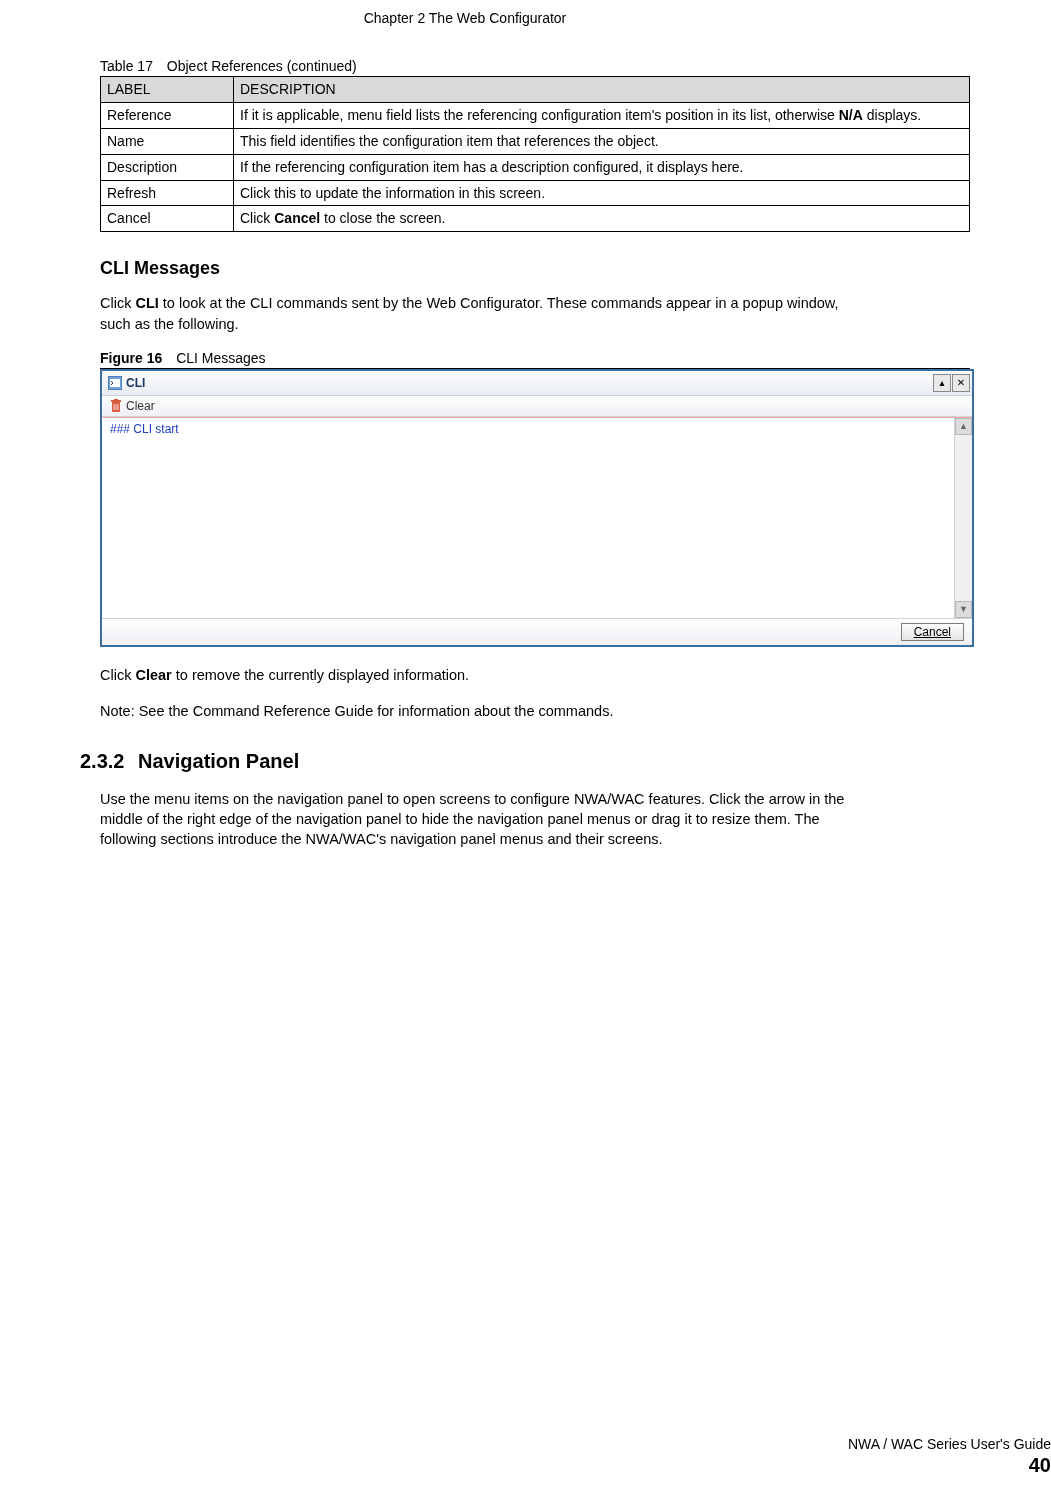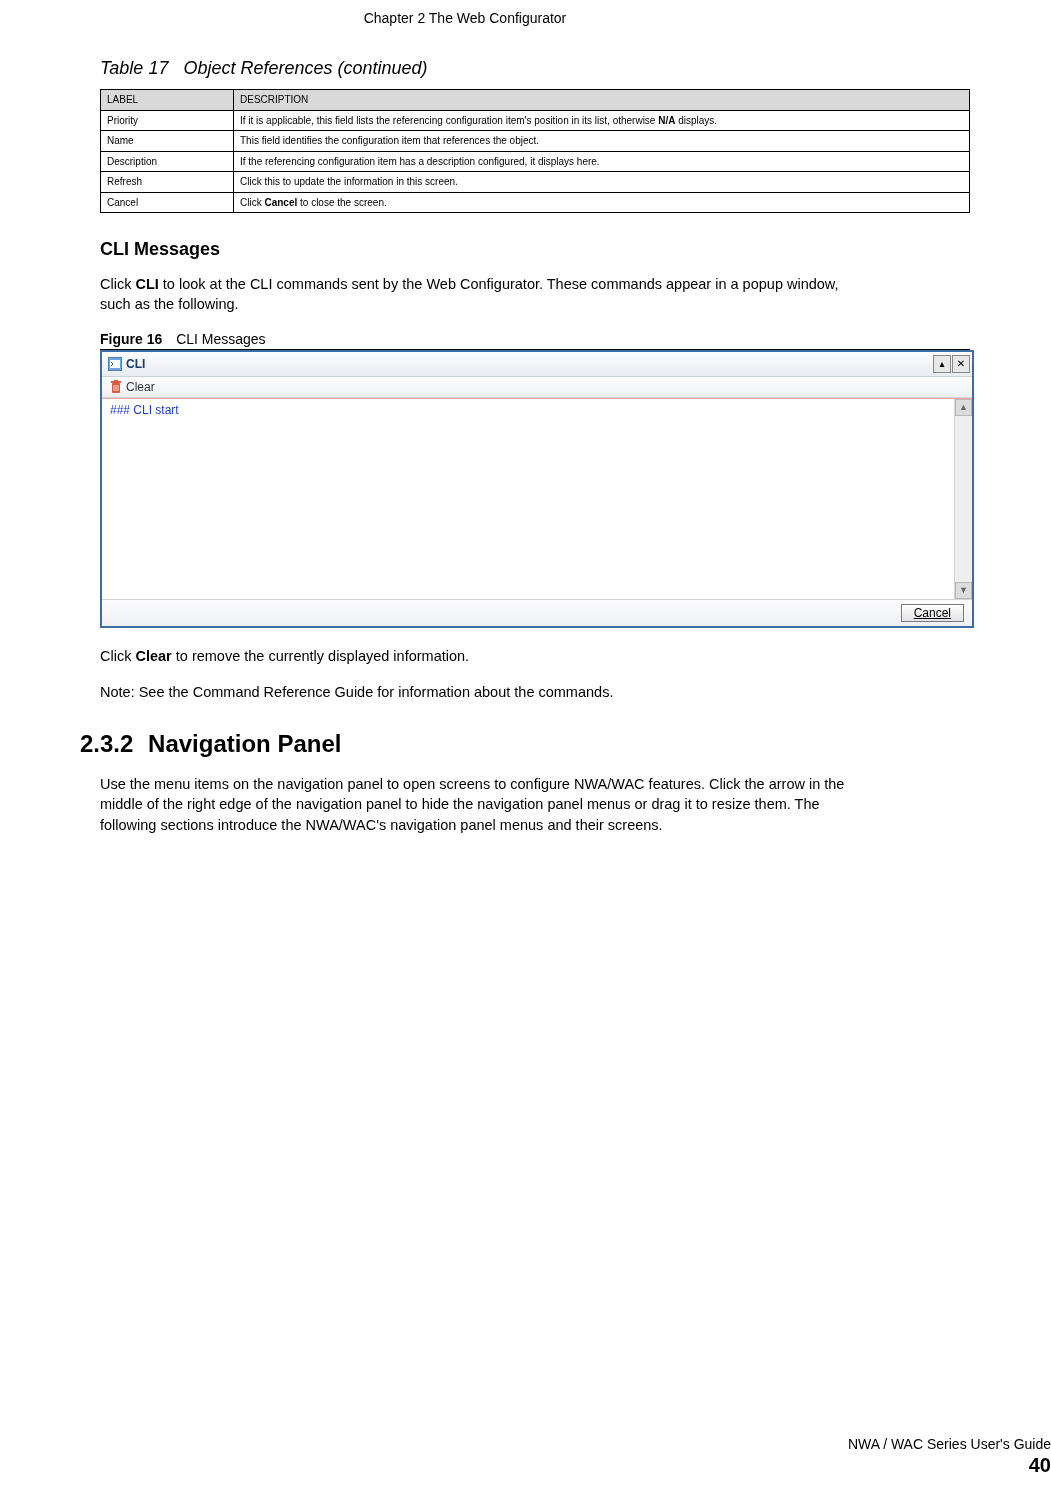--- a/index.html
+++ b/index.html
@@ -19,37 +19,36 @@
     box-sizing: border-box;
     width: 930px;
   }
   .chapter-header {
     text-align: center;
     font-size: 14px;
     padding-top: 10px;
     margin-bottom: 32px;
   }
   .table-caption {
-    font-size: 18px;
-    margin-bottom: 10px;
+    font-size: 14px;
+    margin-bottom: 2px;
     padding-left: 20px;
-    font-style: italic;
   }
   .table-caption .tnum { margin-right: 10px; }
   table.ref-table {
     border-collapse: collapse;
     width: 870px;
     margin-left: 20px;
     margin-bottom: 24px;
   }
   table.ref-table th, table.ref-table td {
     border: 1px solid #000;
     text-align: left;
     vertical-align: top;
-    font-size: 10px;
+    font-size: 14px;
     padding: 3px 6px;
     line-height: 1.35;
   }
   table.ref-table th {
     background: #d9d9d9;
     font-weight: normal;
   }
   table.ref-table th.col-label { width: 120px; }
   .section-heading {
     font-weight: bold;
@@ -170,21 +169,21 @@
     background: linear-gradient(180deg,#fefefe 0%, #e3e3e3 100%);
     padding: 1px 12px;
     font-size: 12px;
     font-family: Tahoma, Arial, sans-serif;
     text-decoration: underline;
     color: #000;
     cursor: default;
   }
   .numbered-heading {
     font-weight: bold;
-    font-size: 24px;
+    font-size: 20px;
     margin: 28px 0 16px 0;
   }
   .numbered-heading .hnum { margin-right: 8px; }
   .footer {
     position: absolute;
     bottom: 30px;
     left: 0;
     width: 1051px;
     text-align: right;
   }
@@ -205,23 +204,23 @@
 
   <table class="ref-table">
     <thead>
       <tr>
         <th class="col-label">LABEL</th>
         <th>DESCRIPTION</th>
       </tr>
     </thead>
     <tbody>
       <tr>
-        <td>Priority</td>
-        <td>
-          <span>If it is applicable, this field lists the referencing configuration item's position in its list, otherwise </span><b>N/A</b><span> displays.</span>
+        <td>Reference</td>
+        <td>
+          <span>If it is applicable, menu field lists the referencing configuration item's position in its list, otherwise </span><b>N/A</b><span> displays.</span>
         </td>
       </tr>
       <tr>
         <td>Name</td>
         <td>
           <span>This field identifies the configuration item that references the object.</span><b></b><span></span>
         </td>
       </tr>
       <tr>
         <td>Description</td>

